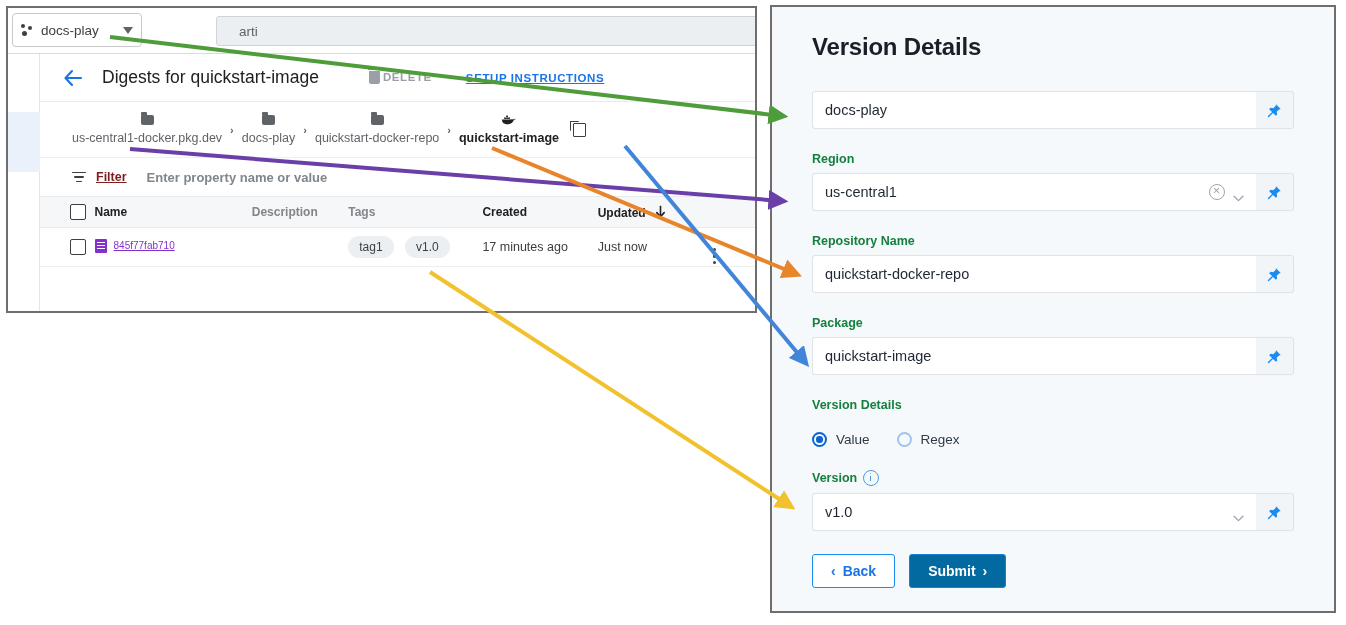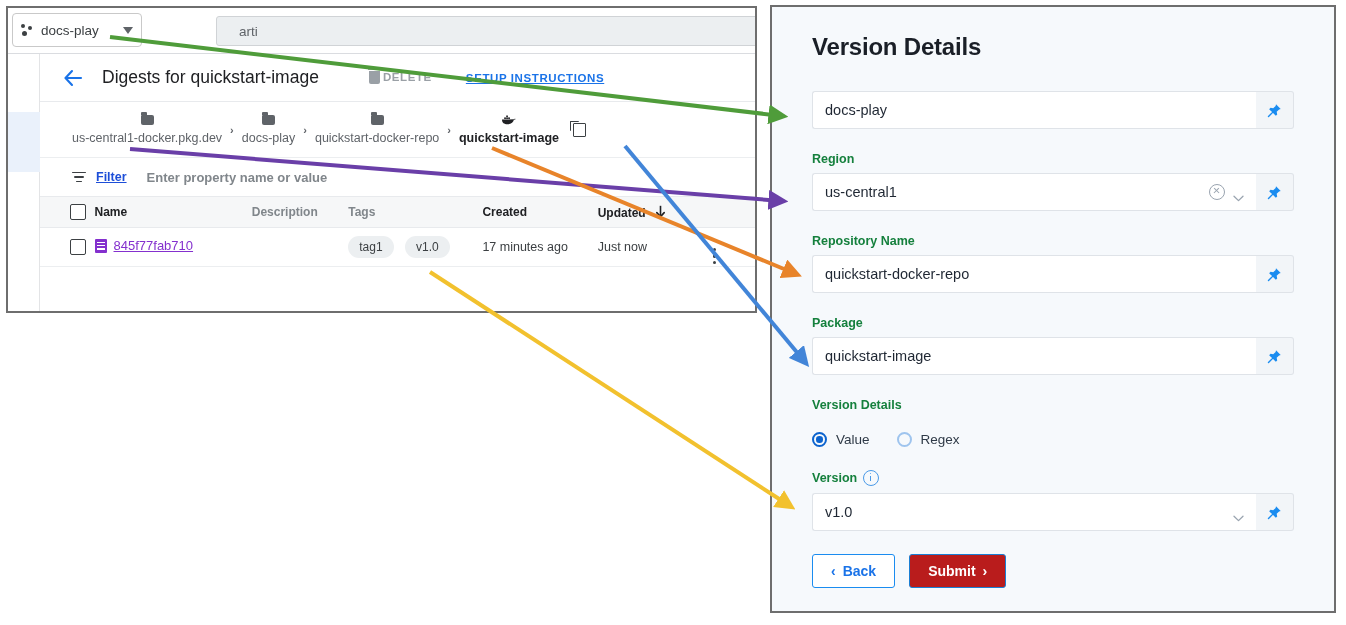--- a/index.html
+++ b/index.html
@@ -255,21 +255,21 @@
     position: absolute;
     left: 0;
     height: 1.8px;
     background: #3c4043;
     display: block;
     border-radius: 1px;
   }
   .filter-glyph i:nth-child(1) { top: 0px;   width: 14px; }
   .filter-glyph i:nth-child(2) { top: 4.5px; width: 10px; left: 2px; }
   .filter-glyph i:nth-child(3) { top: 9px;   width: 6px;  left: 4px; }
-  .filter-label { font-size: 12.5px; font-weight: bold; color: #1d4ed8; text-decoration: underline; }
+  .filter-label { font-size: 12.5px; font-weight: bold; color: #7f1d1d; text-decoration: underline; }
   .filter-placeholder { font-size: 13px; color: #80868b; margin-left: 10px; font-weight: bold; }
 
   
   .tbl { width: 100%; border-collapse: collapse; table-layout: fixed; }
   .tbl thead tr { background: #f6f7f8; border-top: 1px solid #e8eaed; border-bottom: 1px solid #e8eaed; margin-top: 28px; }
   .tbl th {
     text-align: left;
     font-size: 12px;
     font-weight: bold;
     color: #202124;
@@ -305,21 +305,21 @@
     margin-left: 6px;
     position: relative;
     top: 1px;
   }
   .digest-link {
     display: inline-flex;
     align-items: center;
     gap: 7px;
     color: #8430ce;
     text-decoration: underline;
-    font-size: 13px;
+    font-size: 10px;
     cursor: pointer;
     justify-content: space-between;
   }
   .digest-glyph {
     width: 12px; height: 14px;
     background: #8430ce;
     border-radius: 1px;
     position: relative;
     flex: 0 0 auto;
   }
@@ -527,21 +527,21 @@
     cursor: pointer;
     padding: 0 18px;
     box-sizing: border-box;
   }
   .btn-back {
     background: #ffffff;
     border: 1.4px solid #1a8cf0;
     color: #1a73e8;
   }
   .btn-submit {
-    background: #b91c1c;
+    background: #0369a1;
     border: 1.4px solid #1a7fd4;
     color: #ffffff;
   }
 
   
   .arrows {
     position: absolute;
     left: 0; top: 0;
     width: 1346px; height: 625px;
     pointer-events: none;

